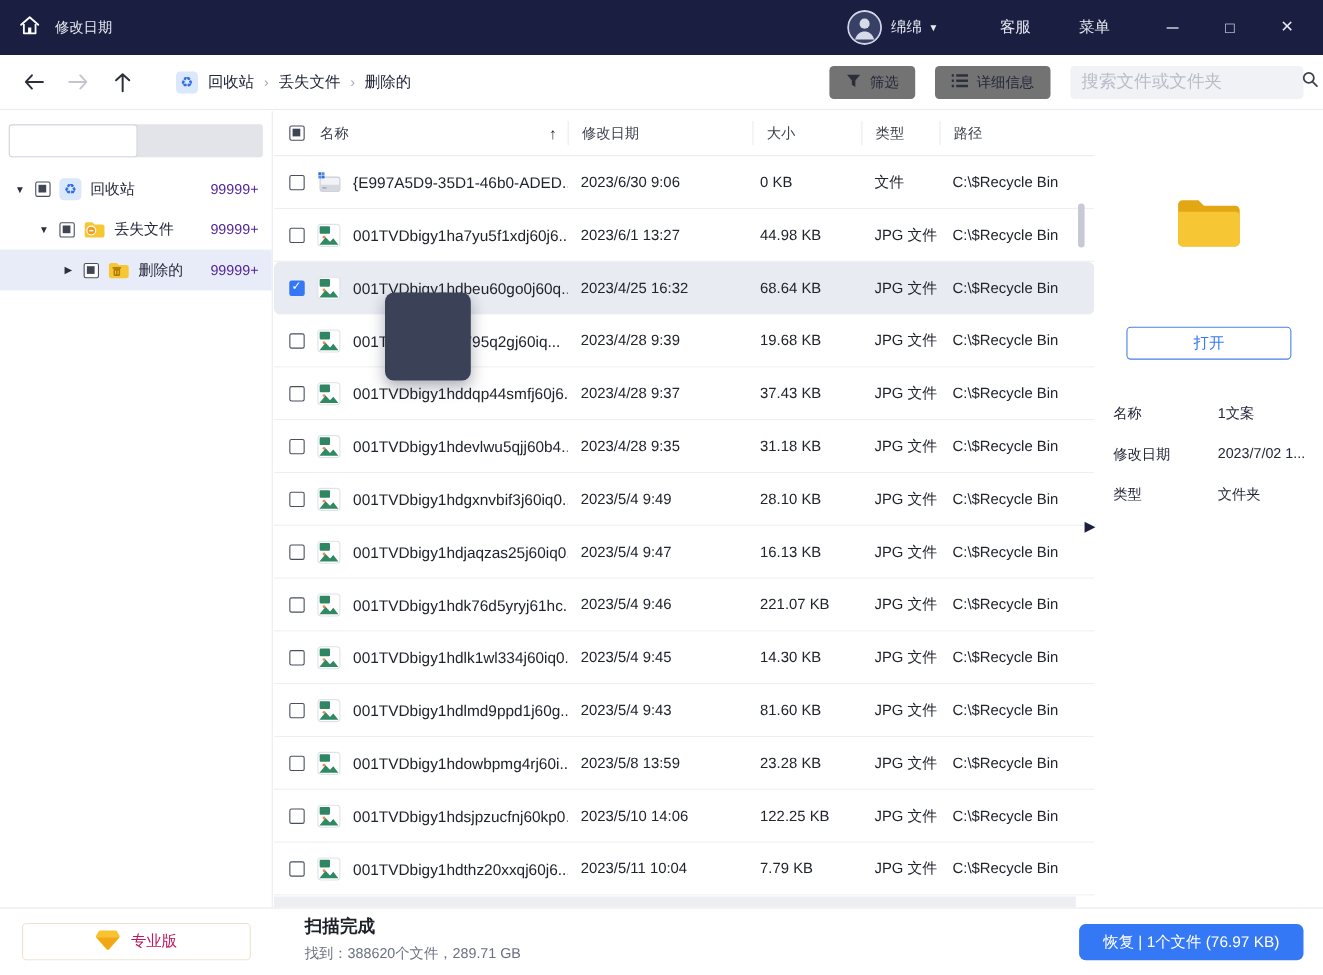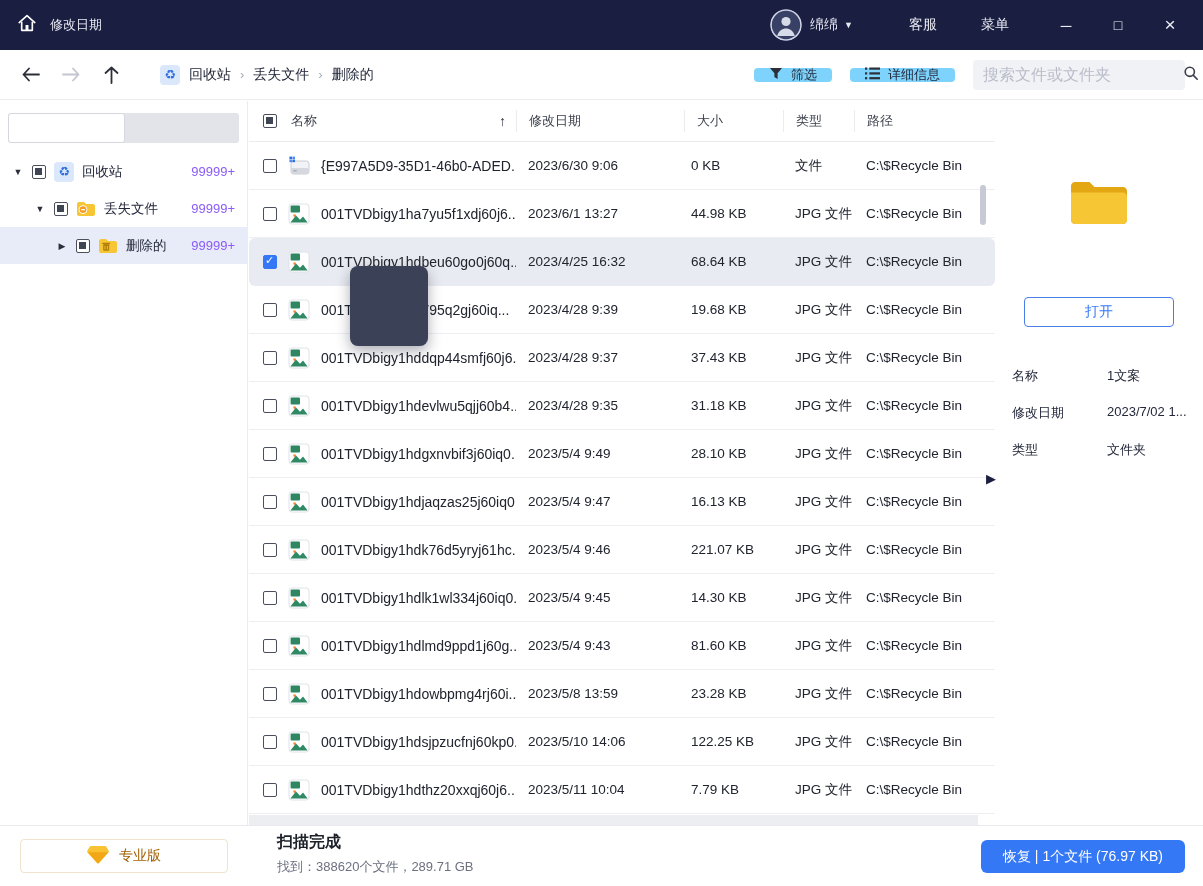--- a/index.html
+++ b/index.html
@@ -28,21 +28,21 @@
   .toolbar { position:absolute; left:0; top:50px; width:100%; height:50px; background:#fff;
              border-bottom:1px solid #ececf0; display:flex; align-items:center; padding:0 18px; }
   .navbtn { width:26px; height:26px; display:inline-flex; align-items:center; justify-content:center; margin-right:14px; }
   .crumb-wrap { display:flex; align-items:center; margin-left:22px; gap:9px; }
   .crumb-icon { width:20px; height:20px; border-radius:4px; background:#dbe7fb; color:#2f6fe0;
                 font-size:13px; display:inline-flex; align-items:center; justify-content:center; }
   .crumb-group { display:flex; align-items:center; gap:9px; }
   .crumb { font-size:14px; color:#23283a; }
   .crumb-sep { color:#a6abb8; font-size:13px; }
   .tool-right { margin-left:auto; display:flex; align-items:center; gap:18px; }
-  .toolbtn { height:14px; background:#7dd3fc; border:none; border-radius:4px; padding:0 15px;
+  .toolbtn { height:30px; background:#737373; border:none; border-radius:4px; padding:0 15px;
              display:inline-flex; align-items:center; gap:8px; font-size:13px; color:#23283a;
              font-family:inherit; cursor:default; }
   .searchbox { width:212px; height:30px; background:#f1f2f6; border-radius:4px;
                display:flex; align-items:center; padding:0 10px; }
   .searchbox input { flex:1; border:none; background:transparent; outline:none; font-size:16px;
                      font-family:Liberation Serif, serif; color:#737373; }
   .searchbox input::placeholder { color:#b9bdc9; }
 
   
   .sidebar { position:absolute; left:0; top:101px; width:248px; height:724px; background:#fff;
@@ -57,21 +57,21 @@
   .tw { width:12px; font-size:9px; color:#2b2f3a; text-align:center; flex:0 0 12px; }
   .cb { width:14px; height:14px; border:1.5px solid #4a4f5c; border-radius:2px; background:#fff;
         flex:0 0 14px; position:relative; display:inline-block; }
   .cb.part::after { content:""; position:absolute; left:2px; top:2px; width:7px; height:7px; background:#3f4552; }
   .cb.checked { background:#3478f6; border-color:#3478f6; }
   .cb.checked::after { content:"✓"; position:absolute; left:1px; top:-2px; color:#fff; font-size:11px; font-weight:bold; }
   .node-icon { width:20px; height:18px; display:inline-flex; align-items:center; justify-content:center; flex:0 0 20px; }
   .glyph-recycle { width:20px; height:20px; border-radius:4px; background:#dbe7fb; color:#2f6fe0;
                    font-size:13px; display:inline-flex; align-items:center; justify-content:center; }
   .tree-label { font-size:13.5px; color:#23283a; }
-  .tree-count { margin-left:auto; font-size:13px; color:#8b5cf6; }
+  .tree-count { margin-left:auto; font-size:13px; color:#4c1d95; }
 
   
   .table-area { position:absolute; left:249px; top:101px; width:746px; height:724px; background:#fff; }
   .thead { display:flex; align-items:center; height:41px; border-bottom:1px solid #ececf0; }
   .th { font-size:13px; color:#3a3f4b; display:flex; align-items:center; height:22px; padding-left:12px; }
   .th.c-name { flex:0 0 267px; padding-left:14px; gap:14px; }
   .th.c-date { flex:0 0 168px; border-left:1px solid #ececf0; }
   .th.c-size { flex:0 0 99px;  border-left:1px solid #ececf0; }
   .th.c-type { flex:0 0 71px;  border-left:1px solid #ececf0; }
   .th.c-path { flex:0 0 124px; border-left:1px solid #ececf0; }
@@ -105,21 +105,21 @@
   .pv-row { display:flex; margin-bottom:19px; }
   .pv-label { flex:0 0 95px; font-size:13px; color:#23283a; }
   .pv-value { font-size:13px; color:#23283a; }
   .panel-toggle { position:absolute; left:986px; top:471px; font-size:13px; color:#1a1e40; z-index:5; }
 
   
   .statusbar { position:absolute; left:0; top:825px; width:100%; height:61px; background:#fff;
                border-top:1px solid #e9e9ee; }
   .pro-btn { position:absolute; left:20px; top:13px; width:208px; height:34px; background:#fff;
              border:1px solid #efe3cd; border-radius:4px; display:flex; align-items:center; justify-content:center;
-             gap:10px; font-size:14px; color:#a16207; font-family:inherit; cursor:default; }
+             gap:10px; font-size:14px; color:#be185d; font-family:inherit; cursor:default; }
   .scan-block { position:absolute; left:277px; top:6px; }
   .scan-title { font-size:16px; font-weight:bold; color:#1d2129; }
   .scan-detail { margin-top:5px; font-size:13px; color:#6b7180; display:flex; align-items:center; gap:10px;flex-direction:column; }
   .recover-btn { position:absolute; right:18px; top:14px; height:33px; padding:0 22px; background:#3478f6;
                  border:none; border-radius:6px; color:#fff; font-size:14px; font-family:inherit; cursor:default; }
 </style>
 </head>
 <body>
 
 <div class="app">

